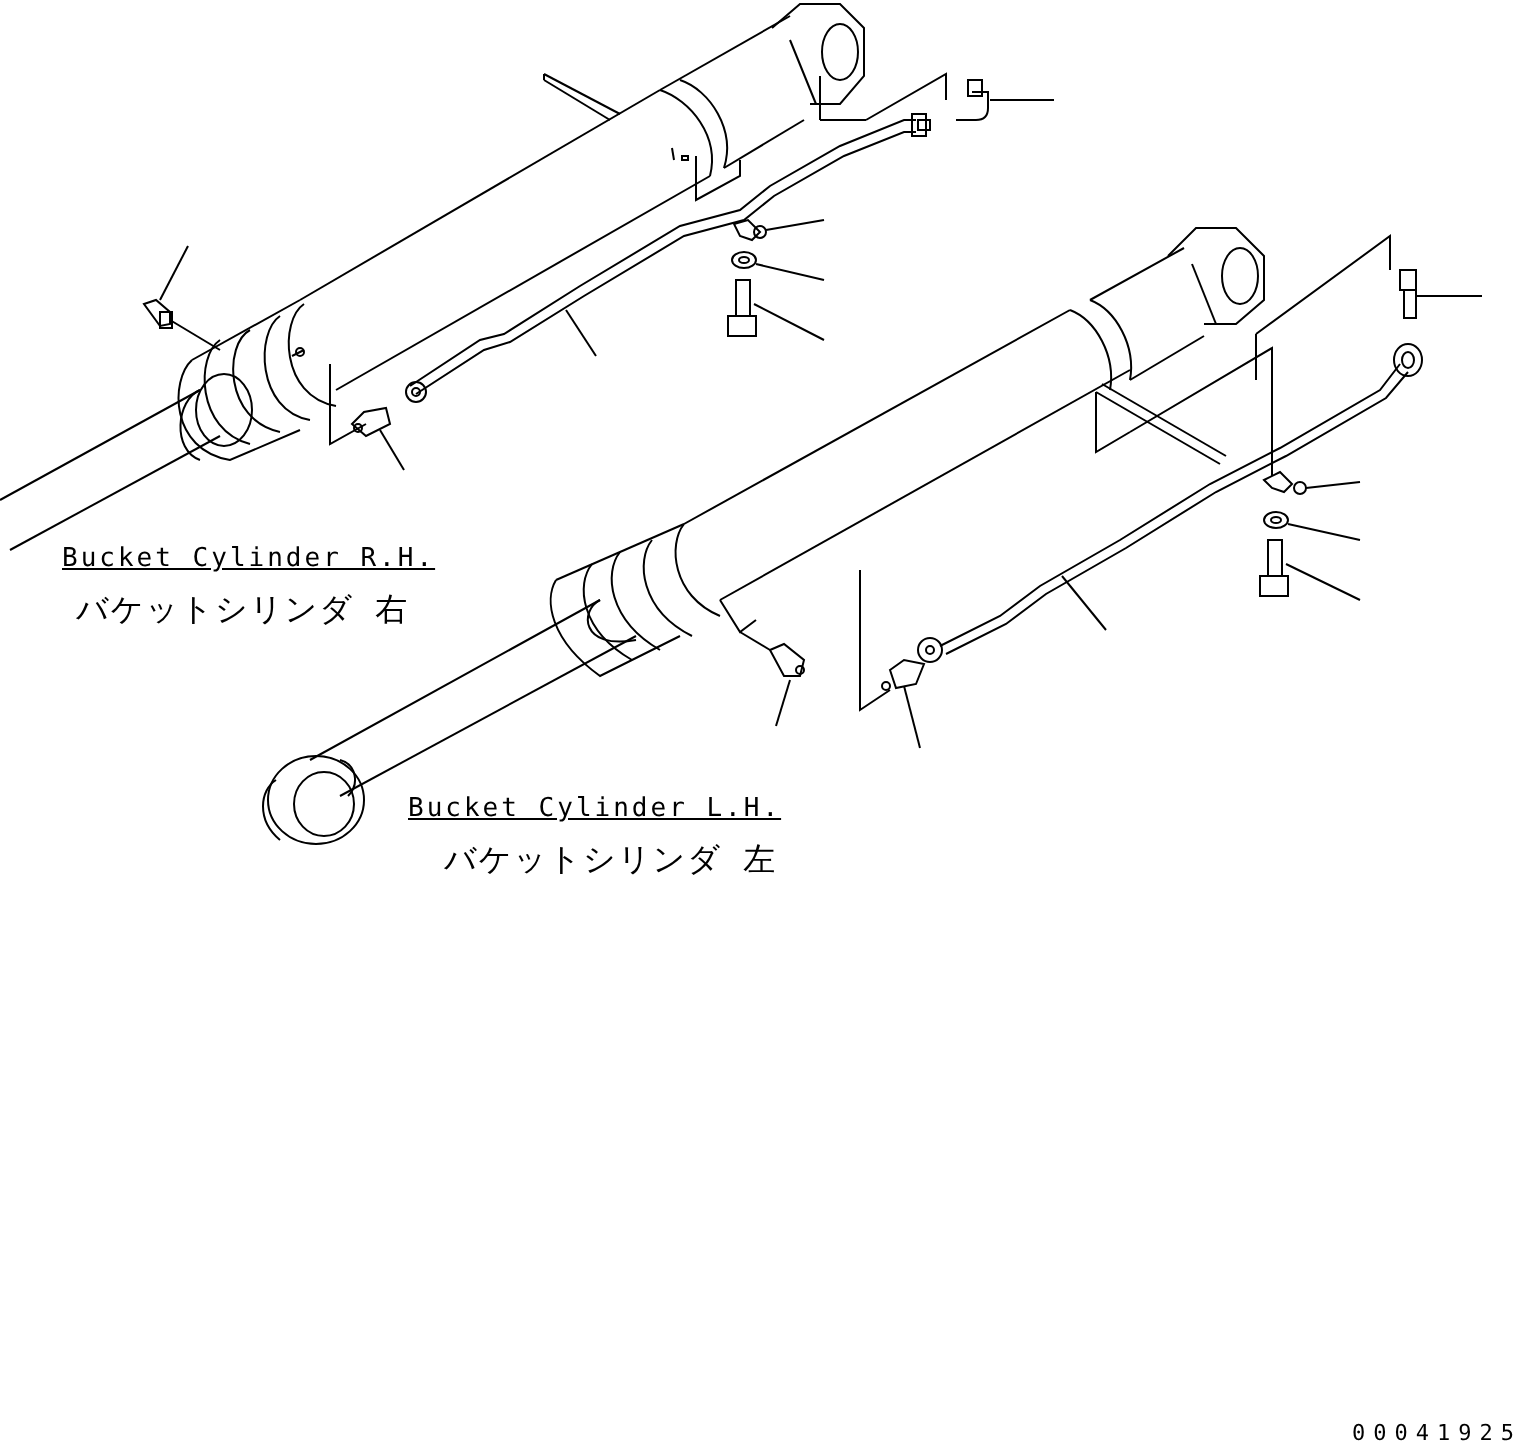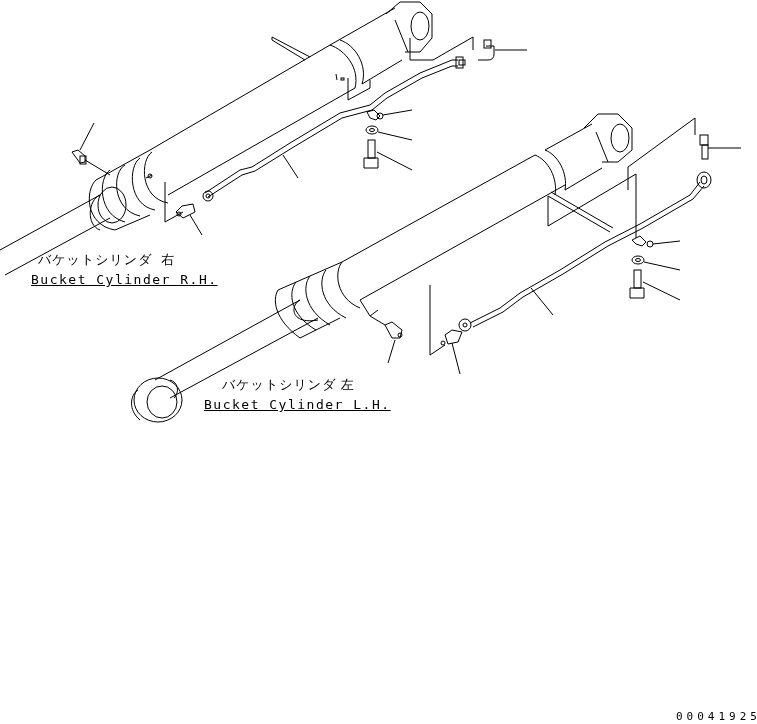--- a/index.html
+++ b/index.html
@@ -1,19 +1,19 @@
 <!DOCTYPE html>
 <html><head>
 <meta charset="utf-8">
 <style>
   html, body { margin: 0; padding: 0; background: #ffffff; }
   body { width: 757px; height: 724px; position: relative; overflow: hidden; }
   #diagram { position: absolute; left: 0; top: 0; width: 757px; height: 724px; }
   .label { position: absolute; font-family: "DejaVu Sans Mono", monospace; color: #000; white-space: nowrap; line-height: 1; }
-  .jp { font-size: 13px; letter-spacing: 1px; }
+  .jp { font-size: 16px; letter-spacing: 1px; margin-top: 44px; }
   .en { font-size: 13px; letter-spacing: 1.5px; text-decoration: underline; }
   .code { font-size: 11px; letter-spacing: 4px; }
   svg line, svg path, svg polyline, svg ellipse, svg rect, svg polygon, svg circle { stroke: #000; stroke-width: 1; fill: none; }
 </style>
 </head>
 <body>
 
 <svg id="diagram" viewBox="0 0 757 724" xmlns="http://www.w3.org/2000/svg">
 
   <g>
@@ -158,16 +158,16 @@
     <path d="M445,335 L452,330 L462,332 L458,342 L448,344 Z"></path>
     <circle cx="443" cy="343" r="2"></circle>
     <line x1="452" y1="343" x2="460" y2="374"></line>
     <line x1="370" y1="316" x2="385" y2="325"></line>
   </g>
 </svg>
 
 <div class="label jp" style="left:38px; top:253px;">バケットシリンダ 右</div>
 <div class="label en" style="left:31px; top:273px;">Bucket Cylinder R.H.</div>
 
-<div class="label jp" style="left:222px; top:378px;font-family:Liberation Serif, serif;">バケットシリンダ 左</div>
+<div class="label jp" style="left:222px; top:378px;">バケットシリンダ 左</div>
 <div class="label en" style="left:204px; top:398px;">Bucket Cylinder L.H.</div>
 
 <div class="label code" style="left:676px; top:711px;">00041925</div>
 
 </body></html>

